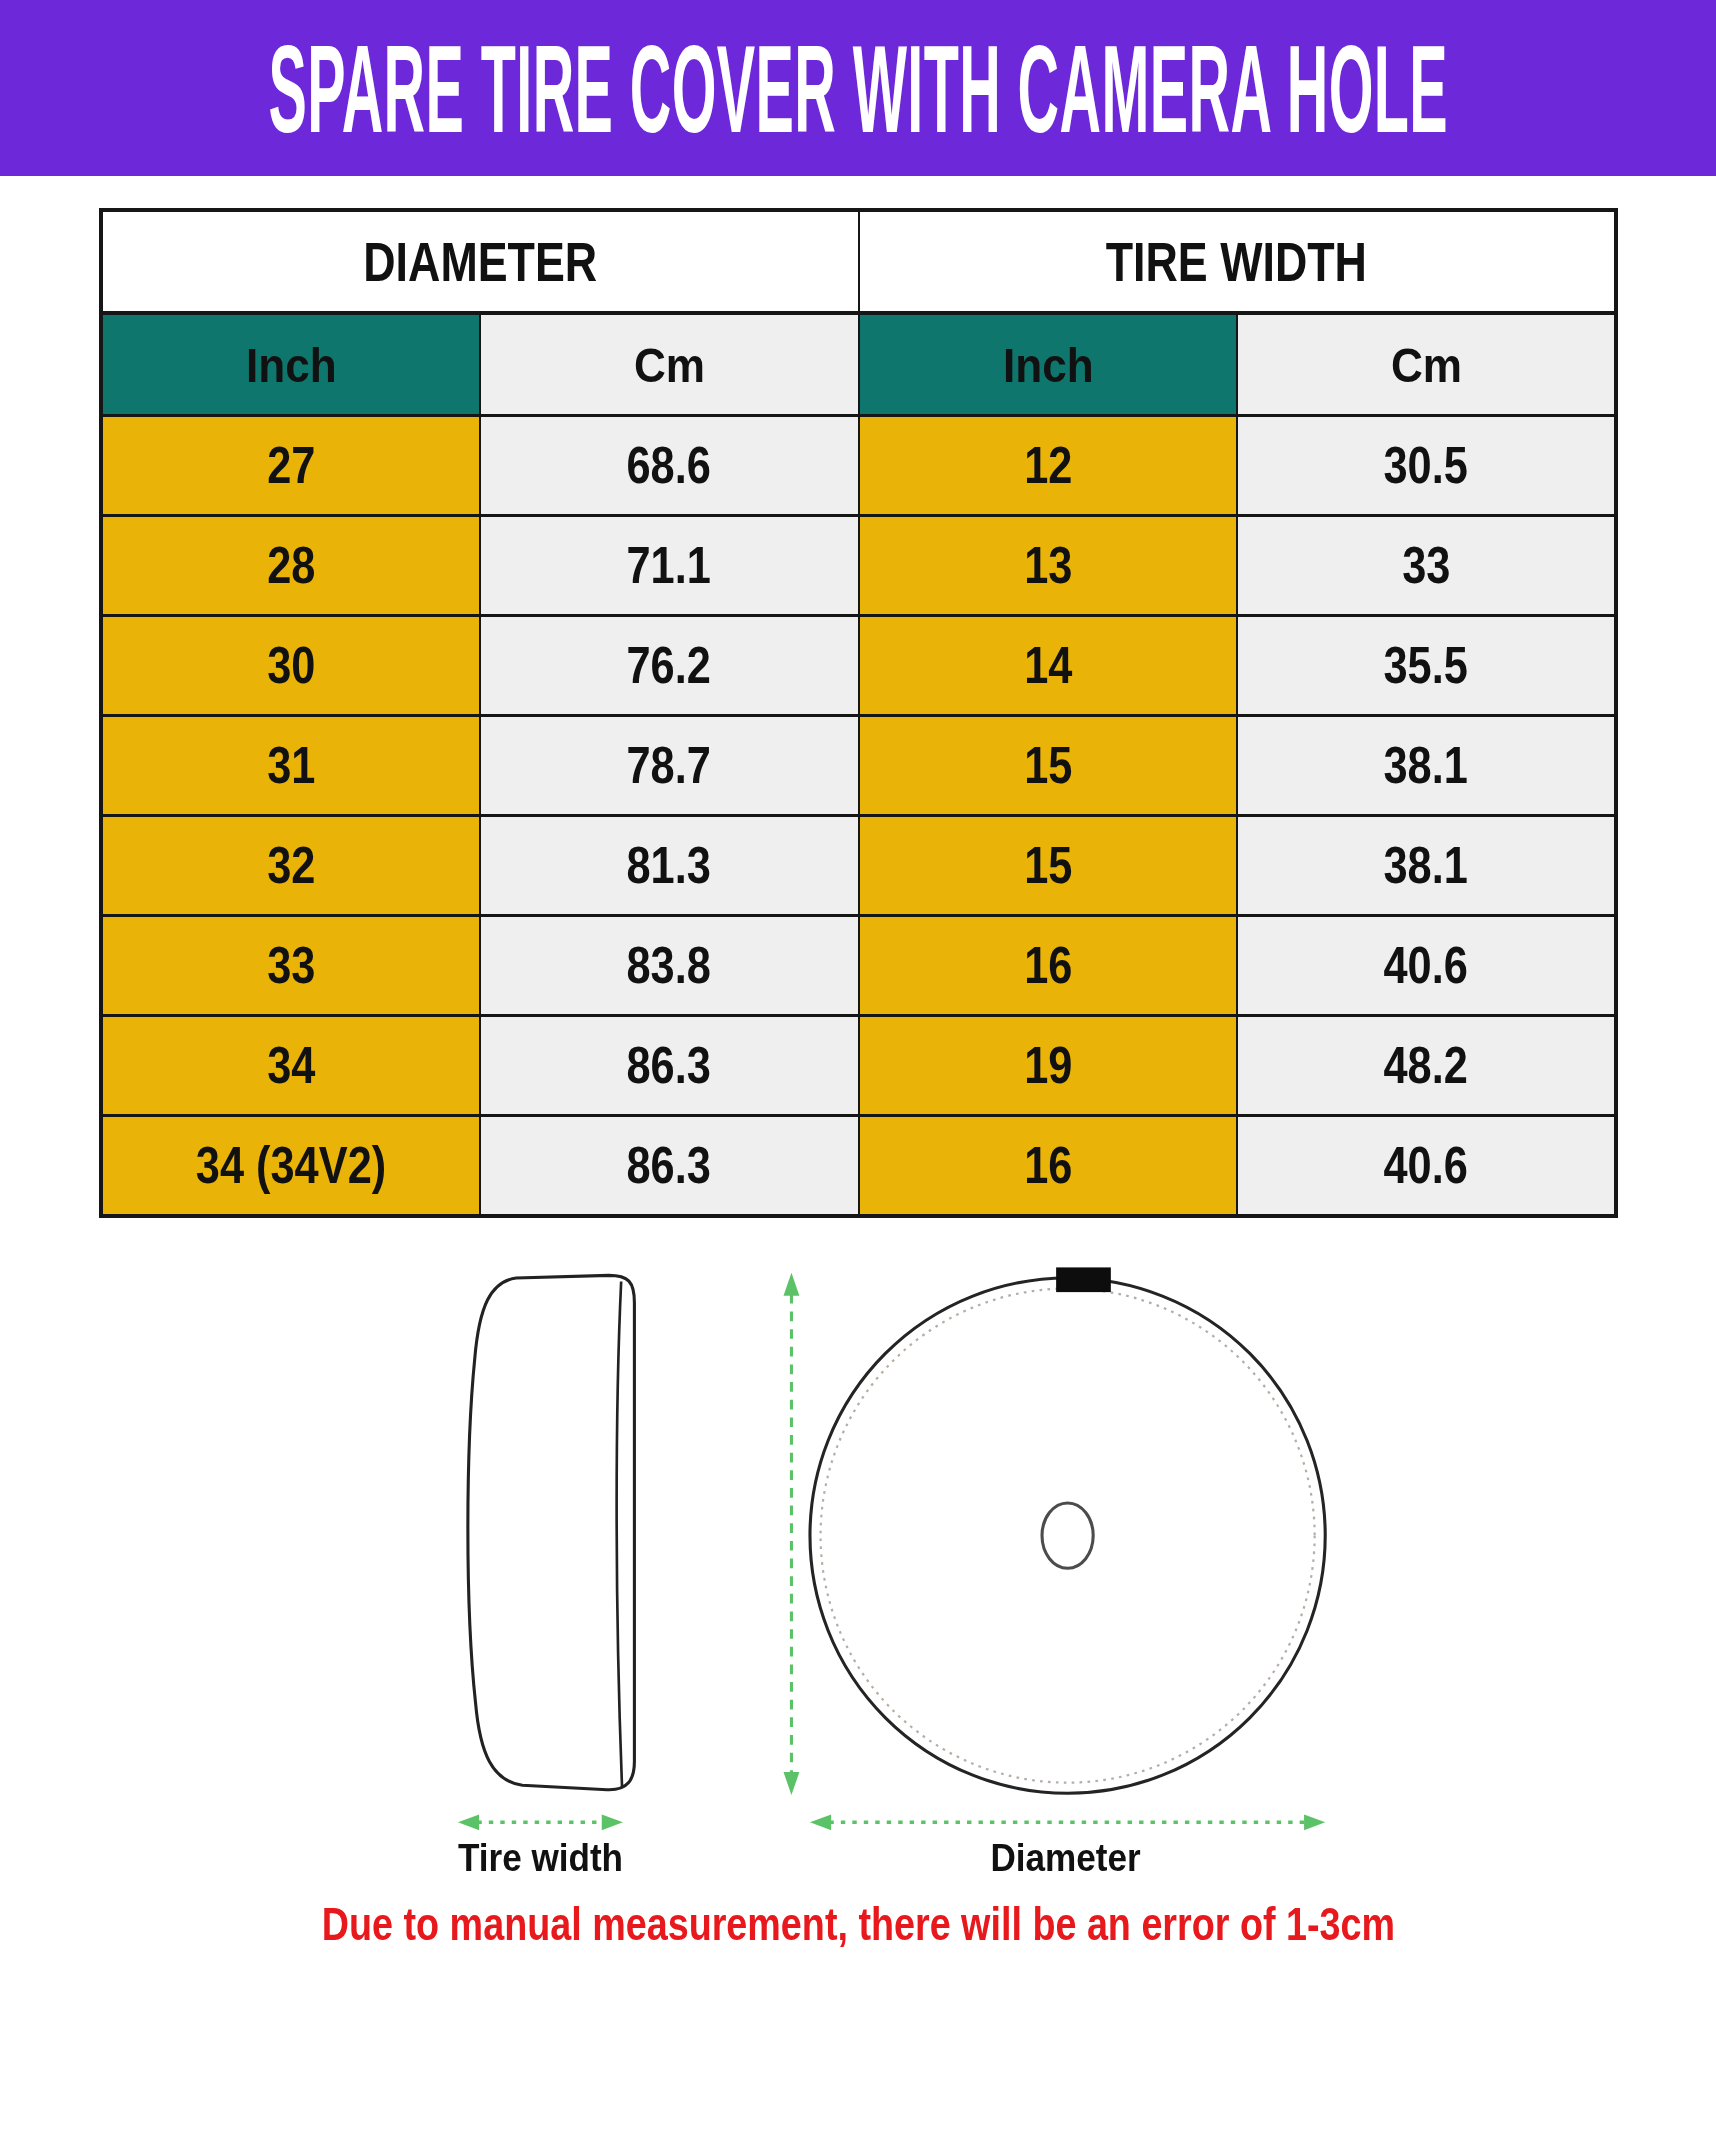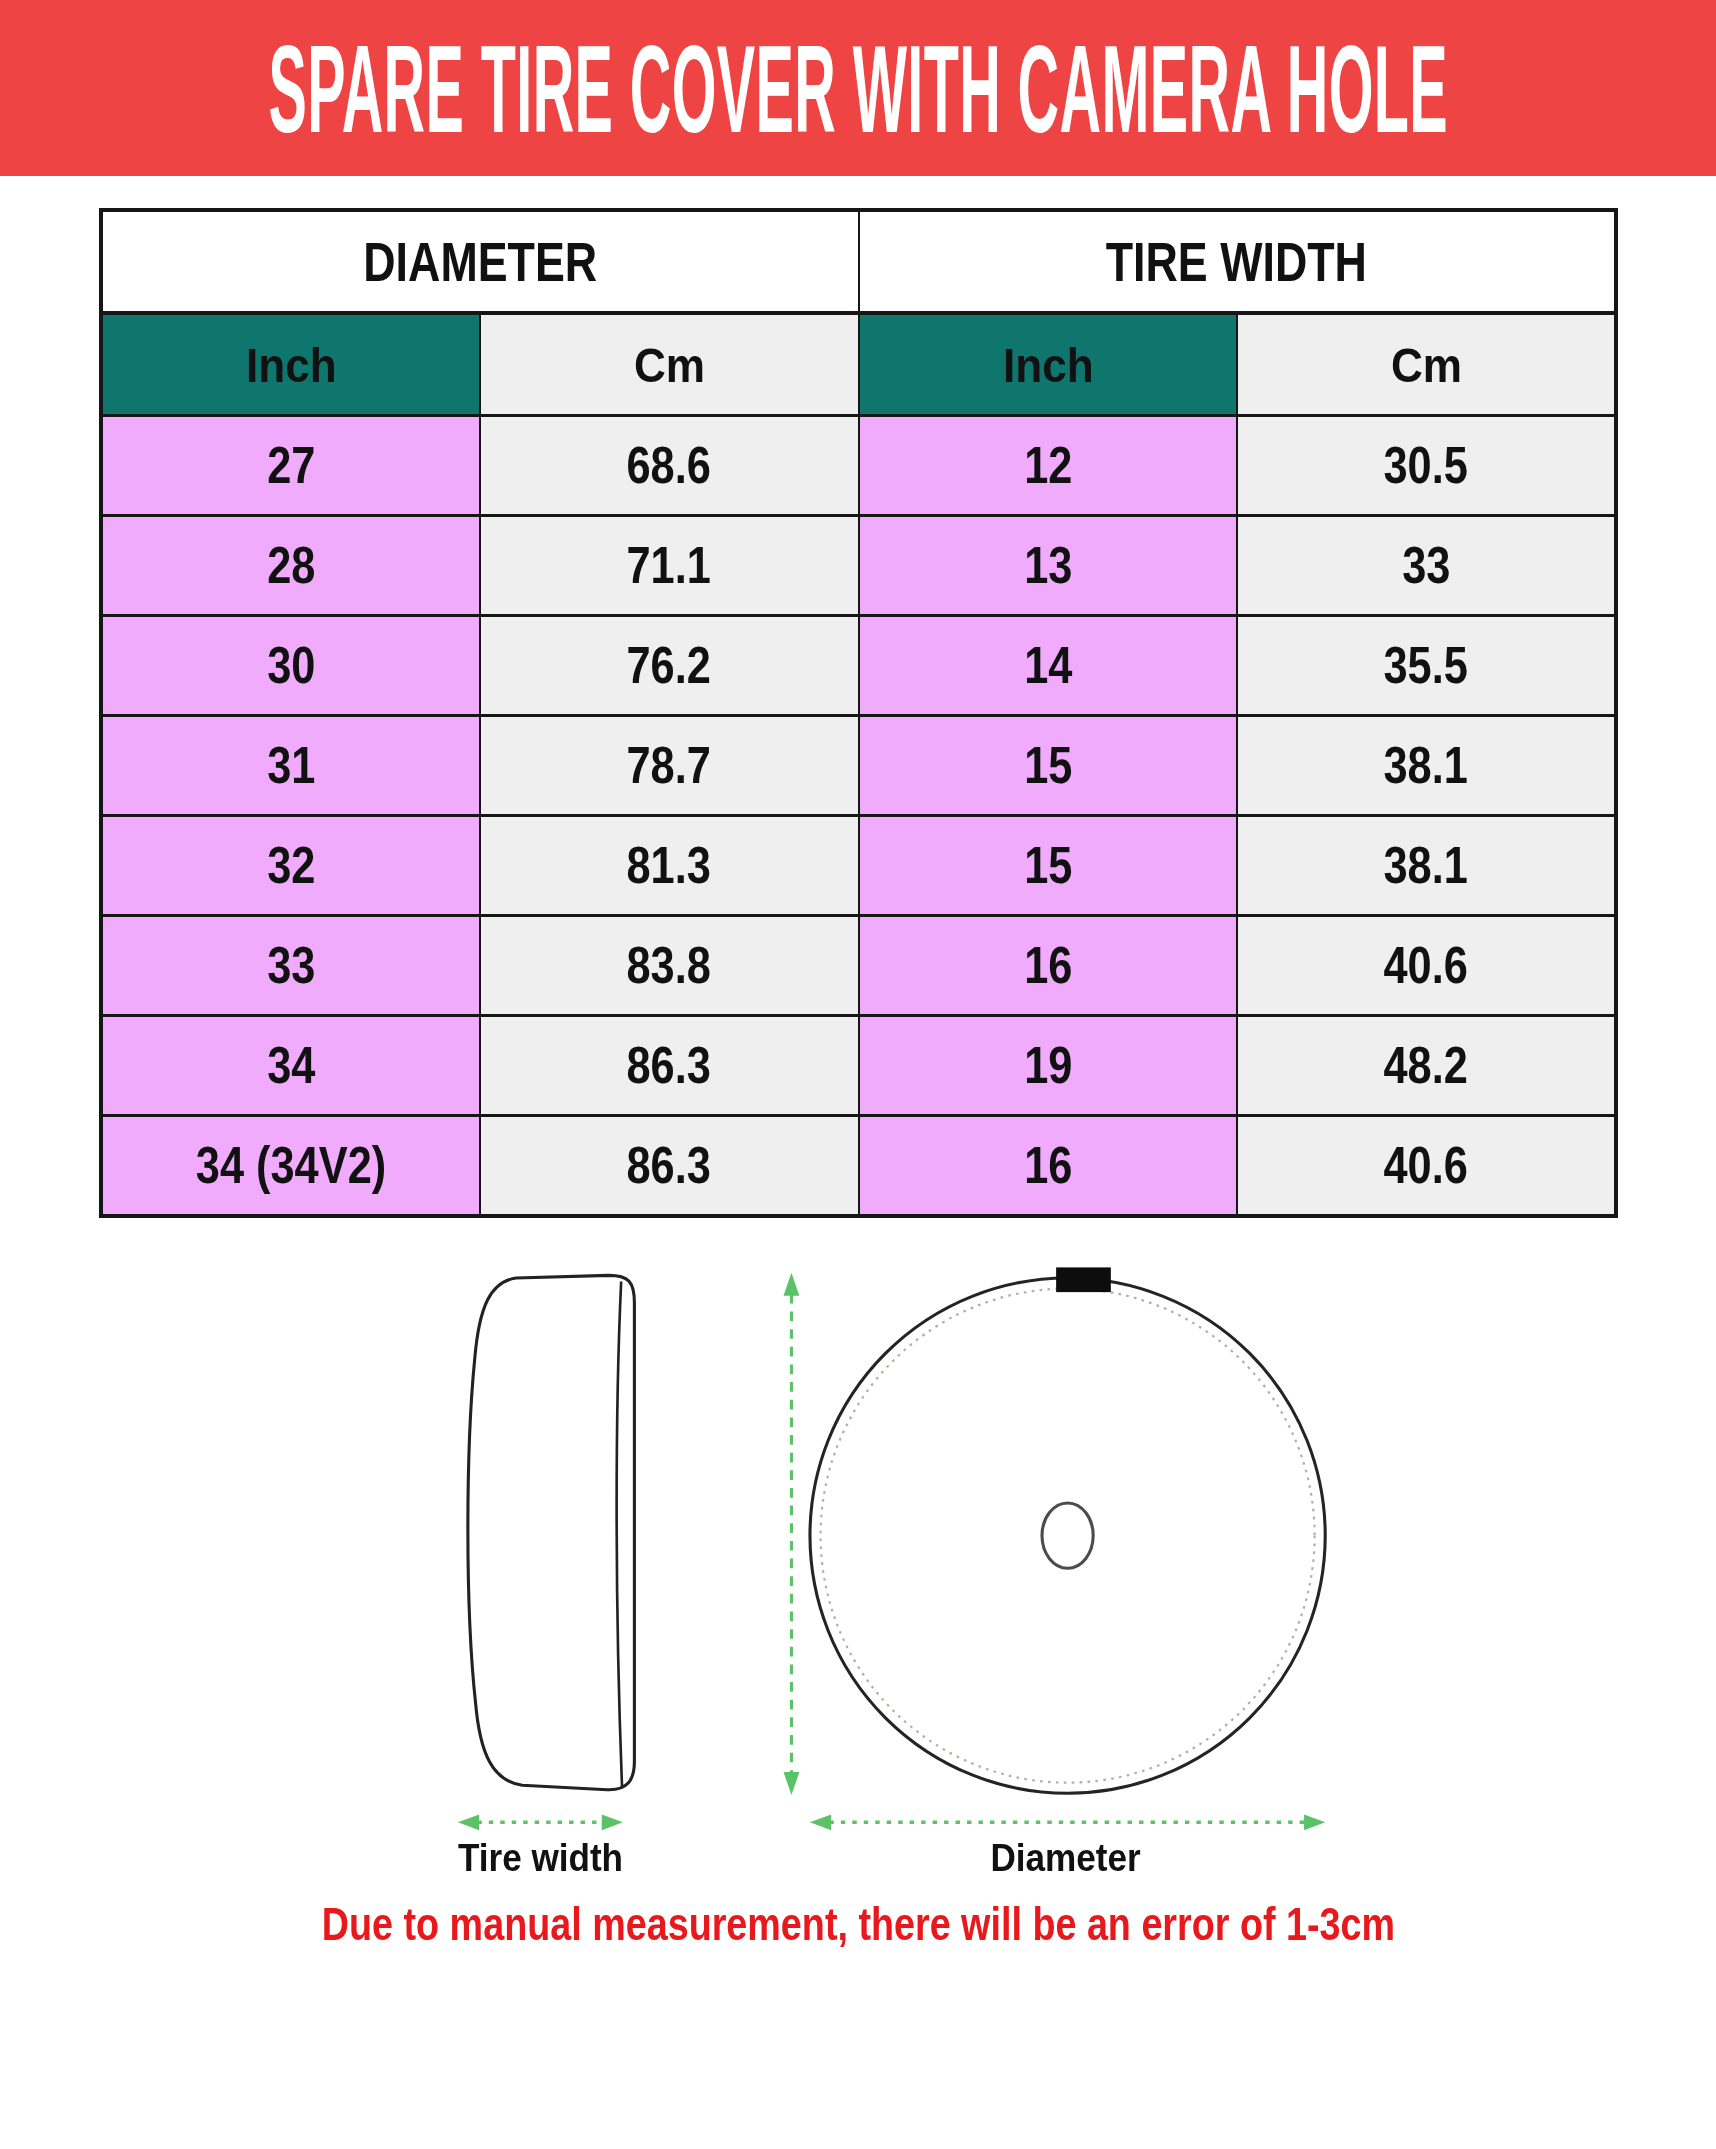--- a/index.html
+++ b/index.html
@@ -5,21 +5,21 @@
   html, body { margin: 0; padding: 0; background: #ffffff; }
   body {
     width: 1717px; height: 2149px;
     font-family: "Liberation Sans", sans-serif;
     position: relative; overflow: hidden;
   }
   #page { width: 1717px; height: 2149px; position: relative; }
 
   
   .banner {
-    height: 176px; background: #ef4444;
+    height: 176px; background: #6d28d9;
     display: flex; align-items: center; justify-content: center;
   }
   .banner .title-txt {
     display: inline-block;
     color: #ffffff; font-weight: bold; font-size: 125px;
     letter-spacing: 0.9px; white-space: nowrap;
     transform: scaleX(0.46); transform-origin: center;
     line-height: 1;
   }
 
@@ -30,21 +30,21 @@
     border: 4.4px solid #161616;
   }
   table.size-table th, table.size-table td {
     border: 2.6px solid #161616;
     border-top-width: 3.5px; border-bottom-width: 3.5px;
     text-align: center; vertical-align: middle;
     padding: 0; color: #111111;
   }
   tr.group-row th { height: 99px; background: #ffffff; border-bottom-width: 4.4px; }
   tr.sub-row th { height: 99px; background: #0f766e; }
-  tbody td { height: 97px; background: #f0abfc; }
+  tbody td { height: 97px; background: #eab308; }
   .cm-col { background: #EFEFEF !important; }
 
   .glabel {
     display: inline-block; font-weight: bold; font-size: 56px;
     transform: scaleX(0.80); transform-origin: center; white-space: nowrap;
   }
   .slabel {
     display: inline-block; font-weight: bold; font-size: 49px;
     transform: scaleX(0.90); transform-origin: center; white-space: nowrap;
   }

